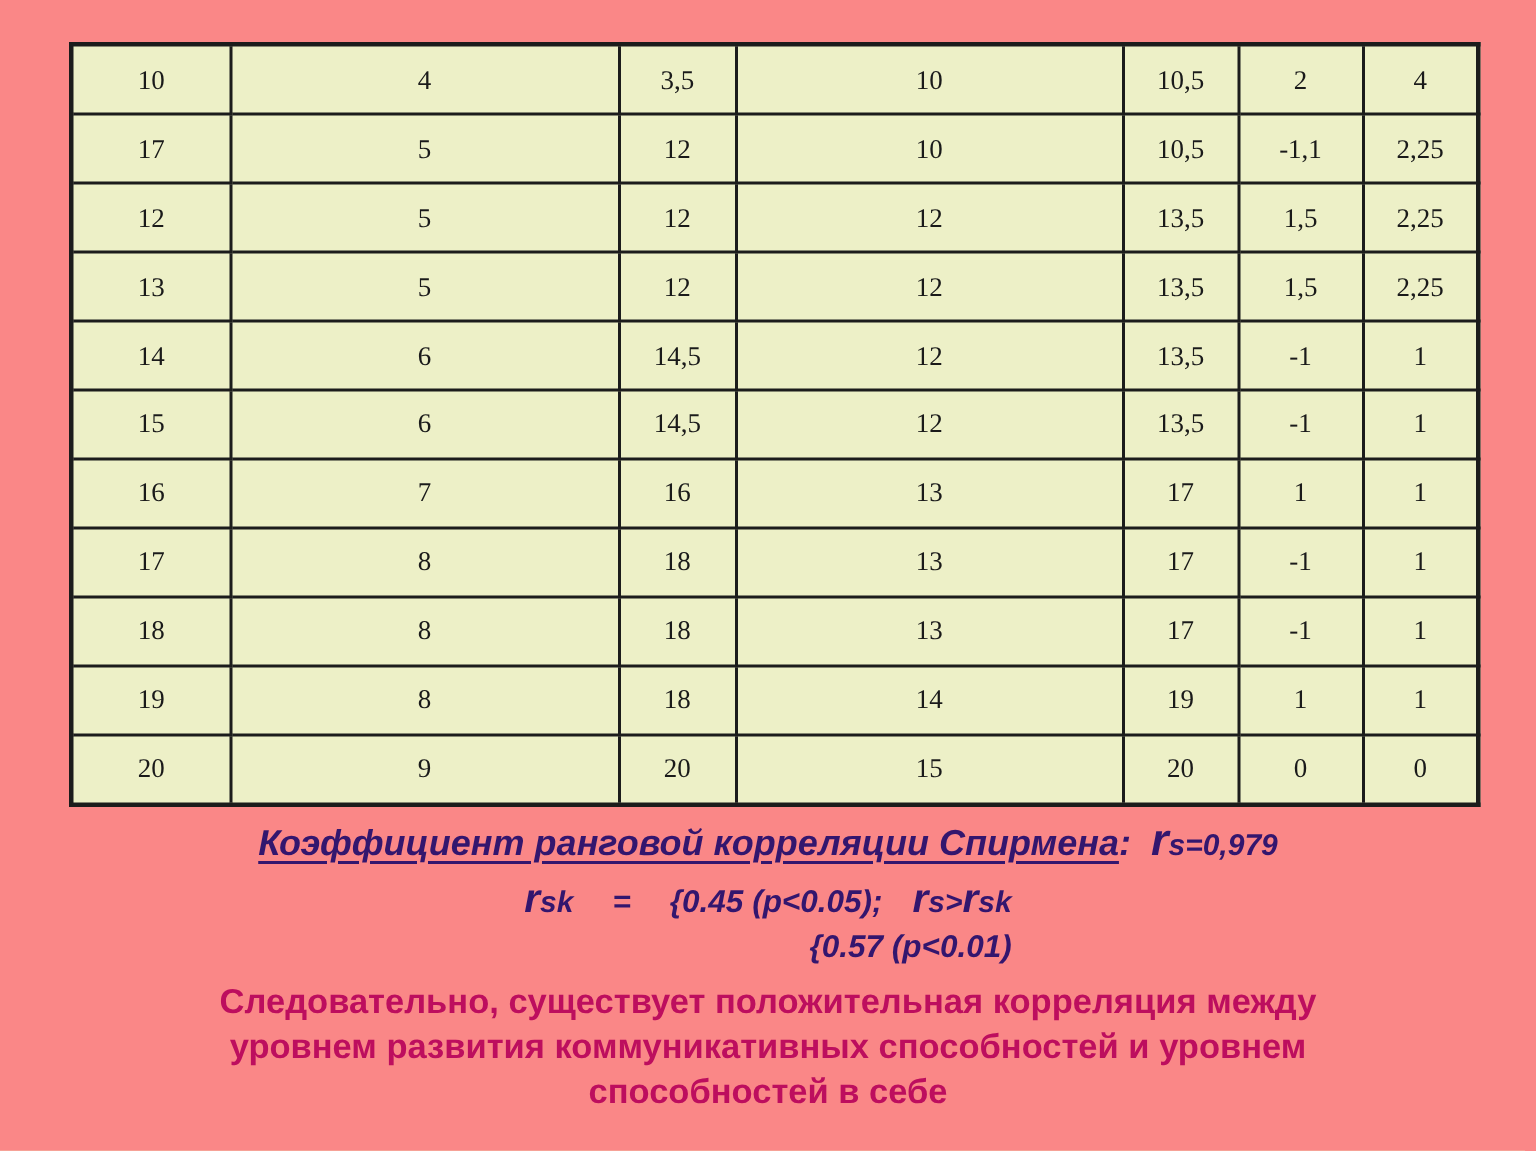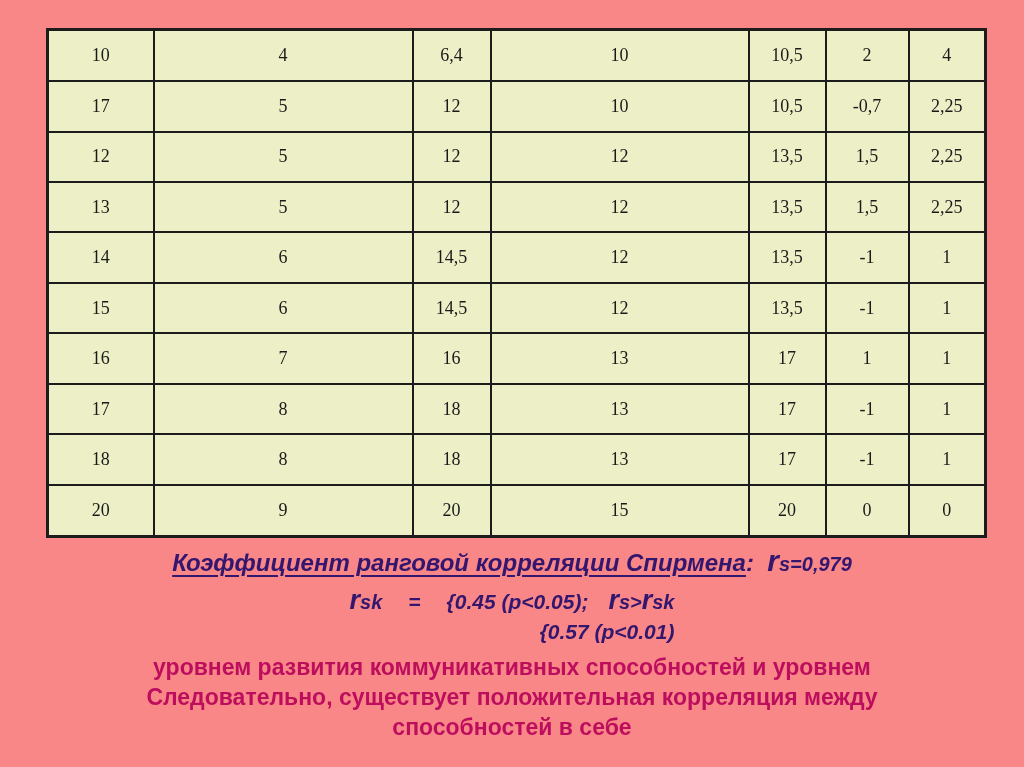--- a/index.html
+++ b/index.html
@@ -115,33 +115,33 @@
         <col class="c3">
         <col class="c4">
       <col class="c5">
         <col class="c6">
         <col class="c7">
     </colgroup>
     <tbody id="table-body">
         <tr>
           <td>10</td>
           <td>4</td>
-          <td>6,4</td>
+          <td>3,5</td>
           <td>10</td>
           <td>10,5</td>
           <td>2</td>
           <td>4</td>
         </tr>
         <tr>
           <td>17</td>
           <td>5</td>
           <td>12</td>
           <td>10</td>
           <td>10,5</td>
-          <td>-0,7</td>
+          <td>-1,1</td>
           <td>2,25</td>
         </tr>
         <tr>
           <td>12</td>
           <td>5</td>
           <td>12</td>
           <td>12</td>
           <td>13,5</td>
           <td>1,5</td>
           <td>2,25</td>
@@ -191,20 +191,29 @@
           <td>-1</td>
           <td>1</td>
         </tr>
         <tr>
           <td>18</td>
           <td>8</td>
           <td>18</td>
           <td>13</td>
           <td>17</td>
           <td>-1</td>
+          <td>1</td>
+        </tr>
+        <tr>
+          <td>19</td>
+          <td>8</td>
+          <td>18</td>
+          <td>14</td>
+          <td>19</td>
+          <td>1</td>
           <td>1</td>
         </tr>
         <tr>
           <td>20</td>
           <td>9</td>
           <td>20</td>
           <td>15</td>
           <td>20</td>
           <td>0</td>
           <td>0</td>
@@ -224,19 +233,19 @@
       <span class="formula-eq">=</span>
       <span class="cases">
         <span class="case-line">
           <span>{0.45 (p&lt;0.05);</span><span class="cmp"><span class="big-r">r</span><span class="small-sub">s</span><span class="small-sub">&gt;</span><span class="big-r">r</span><span class="small-sub">sk</span></span>
         </span><br>
         <span class="case-line">{0.57 (p&lt;0.01)</span>
       </span>
     </div>
 
     <div class="conclusion">
+      <div>Следовательно, существует положительная корреляция между</div>
       <div>уровнем развития коммуникативных способностей и уровнем</div>
-      <div>Следовательно, существует положительная корреляция между</div>
       <div>способностей в себе</div>
     </div>
 
   </div>
 </div>
 
 </body></html>

